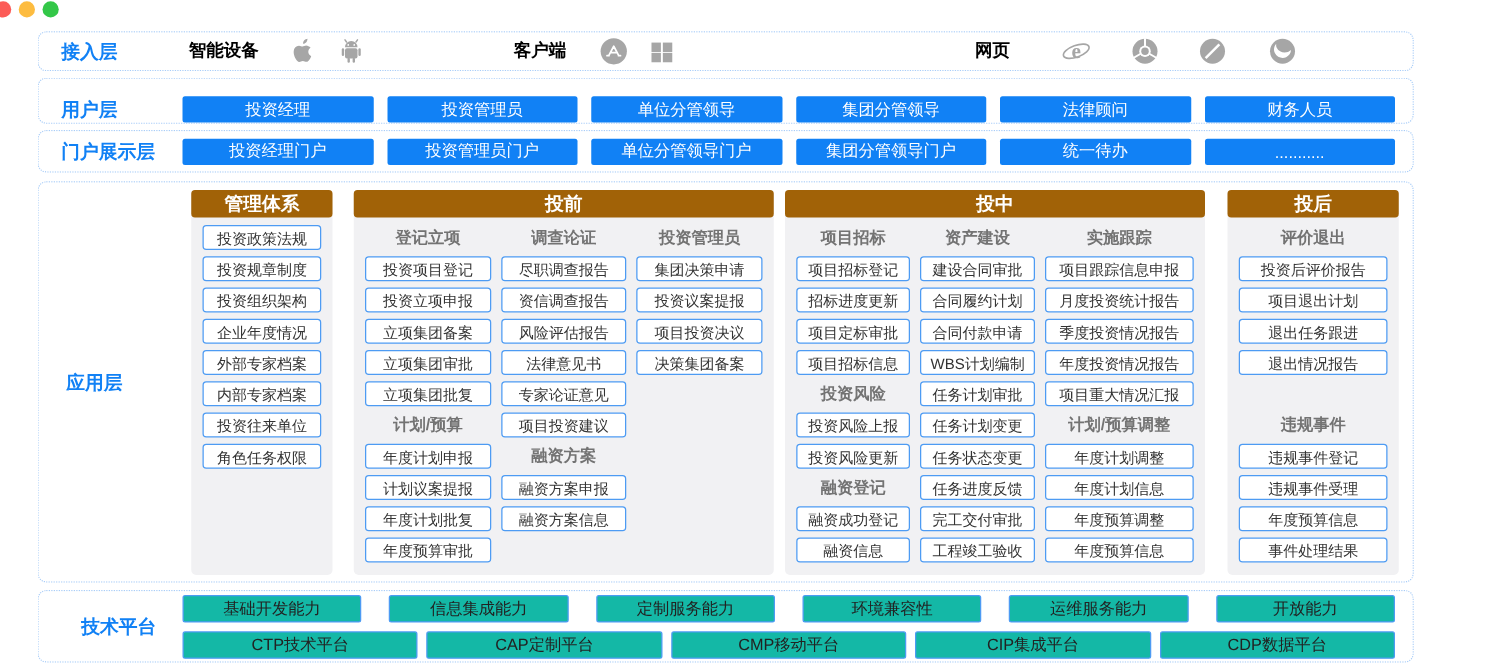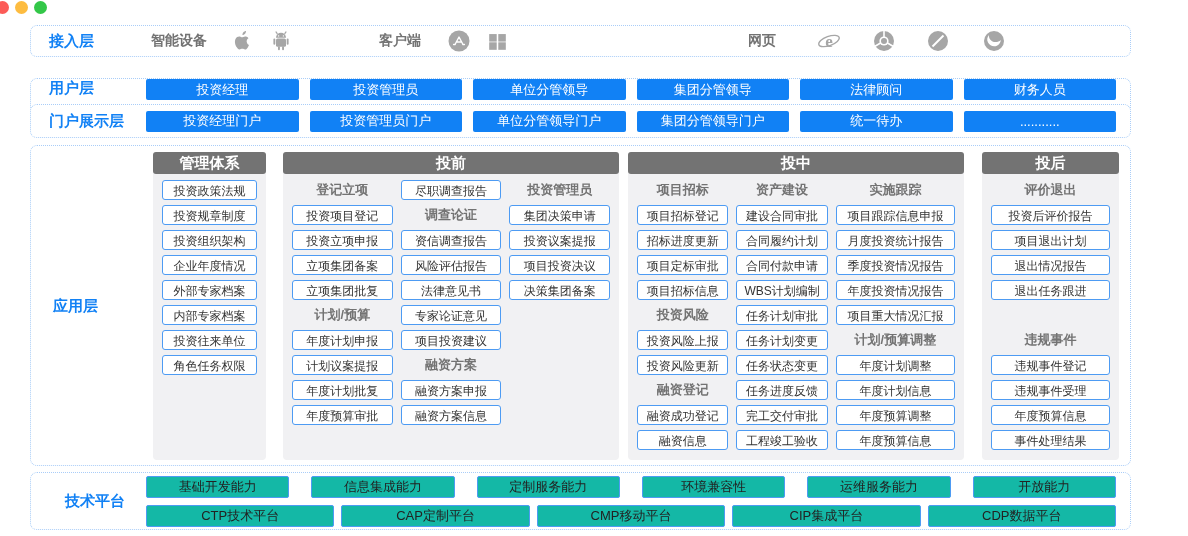--- a/index.html
+++ b/index.html
@@ -7,48 +7,48 @@
           font-family:"Liberation Sans",sans-serif;}
   
   .dots{position:absolute;top:1px;left:-4px;display:flex;gap:6px;}
   .dot{width:13px;height:13px;border-radius:50%;display:inline-block;}
   .dot.red{background:#fc5b57;}.dot.yellow{background:#fdbc40;}.dot.green{background:#33c748;}
 
   
   .layer{position:absolute;left:30px;width:1101px;border:1px dotted #a9cdf8;border-radius:7px;
          box-sizing:border-box;background:#fff;}
   #row-access{top:25px;height:32px;display:flex;align-items:center;}
-  #row-user{top:78px;height:37px;display:flex;align-items:flex-start;}
+  #row-user{top:62px;height:37px;display:flex;align-items:flex-end;}
   #row-portal{top:104px;height:34px;display:flex;align-items:center;}
   #row-app{top:145px;height:321px;}
   #row-tech{top:472px;height:58px;display:flex;align-items:center;}
 
   .layer-label{color:#1181f5;font-weight:bold;font-size:15px;white-space:nowrap;}
   .lbl-access{margin-left:18px;width:72px;}
   .lbl-row{margin-left:18px;width:97px;}
   .lbl-tech{margin-left:34px;width:81px;}
-  .group-label{color:#737373;font-weight:bold;font-size:14px;white-space:nowrap;}
+  .group-label{color:#000000;font-weight:bold;font-size:14px;white-space:nowrap;}
 
   
   .m-device{margin-left:30px;} .m-apple{margin-left:24px;} .m-android{margin-left:16px;}
-  .m-client{margin-left:86px;} .m-store{margin-left:26px;} .m-win{margin-left:16px;}
+  .m-client{margin-left:118px;} .m-store{margin-left:26px;} .m-win{margin-left:16px;}
   .m-web{margin-left:240px;} .m-ie{margin-left:40px;} .m-br{margin-left:30px;} .m-ff{margin-left:32px;}
   .icon{display:inline-flex;align-items:center;justify-content:center;line-height:0;}
 
   
   .btn-row{flex:1;display:flex;gap:11px;margin-right:14px;}
   .btn-blue{flex:1;height:21px;background:#1181f5;color:#fff;font-size:13px;border-radius:2px;
             display:flex;align-items:center;justify-content:center;white-space:nowrap;cursor:pointer;}
 
   
   .app-label{position:absolute;left:22px;top:151px;}
   .group{position:absolute;top:6px;height:308px;background:#f1f1f3;border-radius:4px;box-sizing:border-box;}
   .g0{left:122px;width:113px;} .g1{left:252px;width:336px;}
   .g2{left:597px;width:336px;} .g3{left:951px;width:137px;}
-  .group-header{height:22px;background:#737373;border-radius:3px;color:#fff;font-weight:bold;
+  .group-header{height:22px;background:#a16207;border-radius:3px;color:#fff;font-weight:bold;
                 font-size:15px;display:flex;align-items:center;justify-content:center;}
   .group-cols{display:flex;padding:3px 5px 0 5px;}
   .col{flex:1;display:flex;flex-direction:column;min-width:0;}
   .g2 .col:last-child{flex:1.28;}
   .cell{height:25px;display:flex;align-items:center;justify-content:center;}
   .cell.sub{color:#737373;font-weight:bold;font-size:13px;white-space:nowrap;}
   .item-box{width:calc(100% - 8px);height:20px;line-height:20px;background:#fff;
             border:1px solid #4d9bf3;border-radius:3px;font-size:12px;color:#333;
             text-align:center;white-space:nowrap;overflow:hidden;box-sizing:border-box;cursor:pointer;}
 
@@ -204,41 +204,44 @@
               <div class="cell">
                 <div class="item-box">投资项目登记</div>
               </div>
               <div class="cell">
                 <div class="item-box">投资立项申报</div>
               </div>
               <div class="cell">
                 <div class="item-box">立项集团备案</div>
               </div>
               <div class="cell">
+                <div class="item-box">立项集团审批</div>
+              </div>
+              <div class="cell">
                 <div class="item-box">立项集团批复</div>
               </div>
               <div class="cell sub">计划/预算</div>
               <div class="cell">
                 <div class="item-box">年度计划申报</div>
               </div>
               <div class="cell">
                 <div class="item-box">计划议案提报</div>
               </div>
               <div class="cell">
                 <div class="item-box">年度计划批复</div>
               </div>
               <div class="cell">
                 <div class="item-box">年度预算审批</div>
               </div>
             </div>
             <div class="col">
+              <div class="cell sub">调查论证</div>
               <div class="cell">
                 <div class="item-box">尽职调查报告</div>
               </div>
-              <div class="cell sub">调查论证</div>
               <div class="cell">
                 <div class="item-box">资信调查报告</div>
               </div>
               <div class="cell">
                 <div class="item-box">风险评估报告</div>
               </div>
               <div class="cell">
                 <div class="item-box">法律意见书</div>
               </div>
               <div class="cell">
@@ -375,24 +378,24 @@
           <div class="group-cols">
             <div class="col">
               <div class="cell sub">评价退出</div>
               <div class="cell">
                 <div class="item-box">投资后评价报告</div>
               </div>
               <div class="cell">
                 <div class="item-box">项目退出计划</div>
               </div>
               <div class="cell">
+                <div class="item-box">退出任务跟进</div>
+              </div>
+              <div class="cell">
                 <div class="item-box">退出情况报告</div>
-              </div>
-              <div class="cell">
-                <div class="item-box">退出任务跟进</div>
               </div>
               <div class="cell"></div>
               <div class="cell sub">违规事件</div>
               <div class="cell">
                 <div class="item-box">违规事件登记</div>
               </div>
               <div class="cell">
                 <div class="item-box">违规事件受理</div>
               </div>
               <div class="cell">

